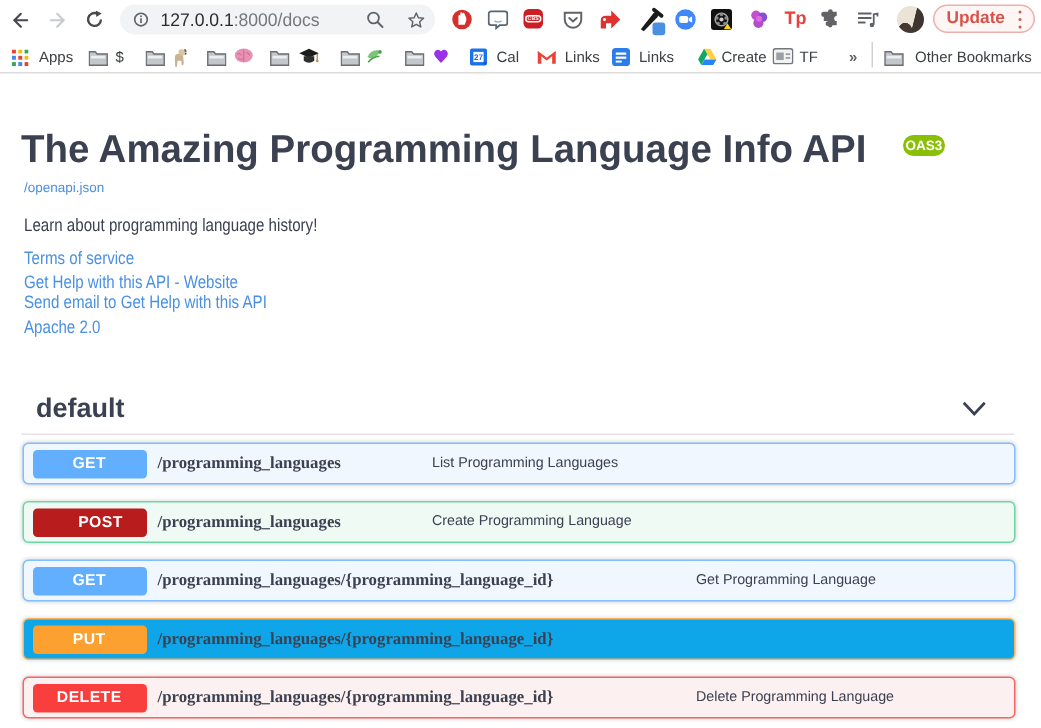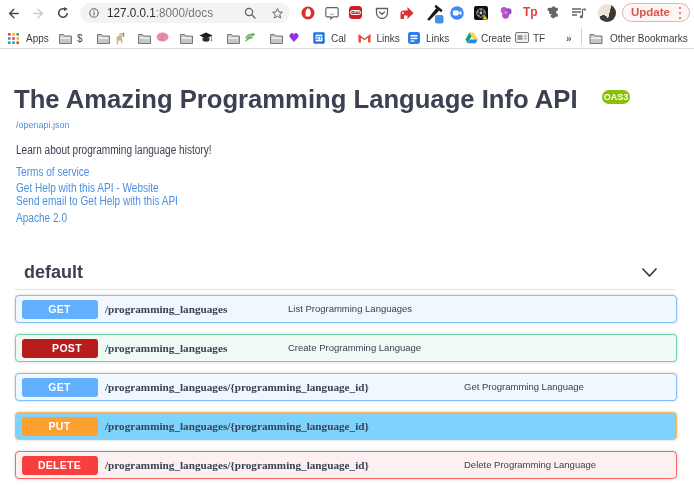--- a/index.html
+++ b/index.html
@@ -24,21 +24,21 @@
   #openapi { position:absolute; left:16px; top:120px; font-size:9px; color:#4990e2; }
   #desc { position:absolute; left:16px; top:142.5px; font-size:12px; color:#3b4151; white-space:nowrap; transform:scaleX(0.84); transform-origin:0 0; }
   .ilink { position:absolute; left:16px; font-size:12px; color:#4990e2; white-space:nowrap; transform:scaleX(0.84); transform-origin:0 0; }
 
   #sechead { position:absolute; left:24px; top:262px; font-size:18px; font-weight:bold; color:#3b4151; }
   #secline { position:absolute; left:14px; top:289px; width:662px; height:1px; background:#e9e2e2; }
 
   .opblock { position:absolute; left:15px; width:661.5px; height:28px; border-radius:4px; border:1px solid; box-shadow:0 0 3px rgba(0,0,0,.19); }
   .opget    { background:#f0f7fe; border-color:#81bffe; }
   .oppost   { background:#effaf5; border-color:#6dd6a6; }
-  .opput    { background:#7dd3fc; border-color:#fdb459; }
+  .opput    { background:#0ea5e9; border-color:#fdb459; }
   .opdelete { background:#fdf0f0; border-color:#fa6565; }
   .method { position:absolute; left:5.5px; top:4.5px; width:76px; height:19px; border-radius:3px; color:#fff; font-weight:bold; font-size:10.5px; text-align:center; line-height:19px; letter-spacing:0.3px; }
   .mget { background:#61affe; } .mpost { background:#b91c1c;padding-left:15px; } .mput { background:#fca130; } .mdelete { background:#f93e3e; }
   .path { position:absolute; left:89px; top:7px; font-family:Liberation Serif, serif; font-weight:bold; font-size:11.2px; color:#3b4151; letter-spacing:0; white-space:pre; }
   .opdesc { position:absolute; top:7px; font-size:9.5px; color:#3b4151; white-space:pre;padding-left:28px; }
 </style>
 </head>
 <body>
 <div id="page">
 

